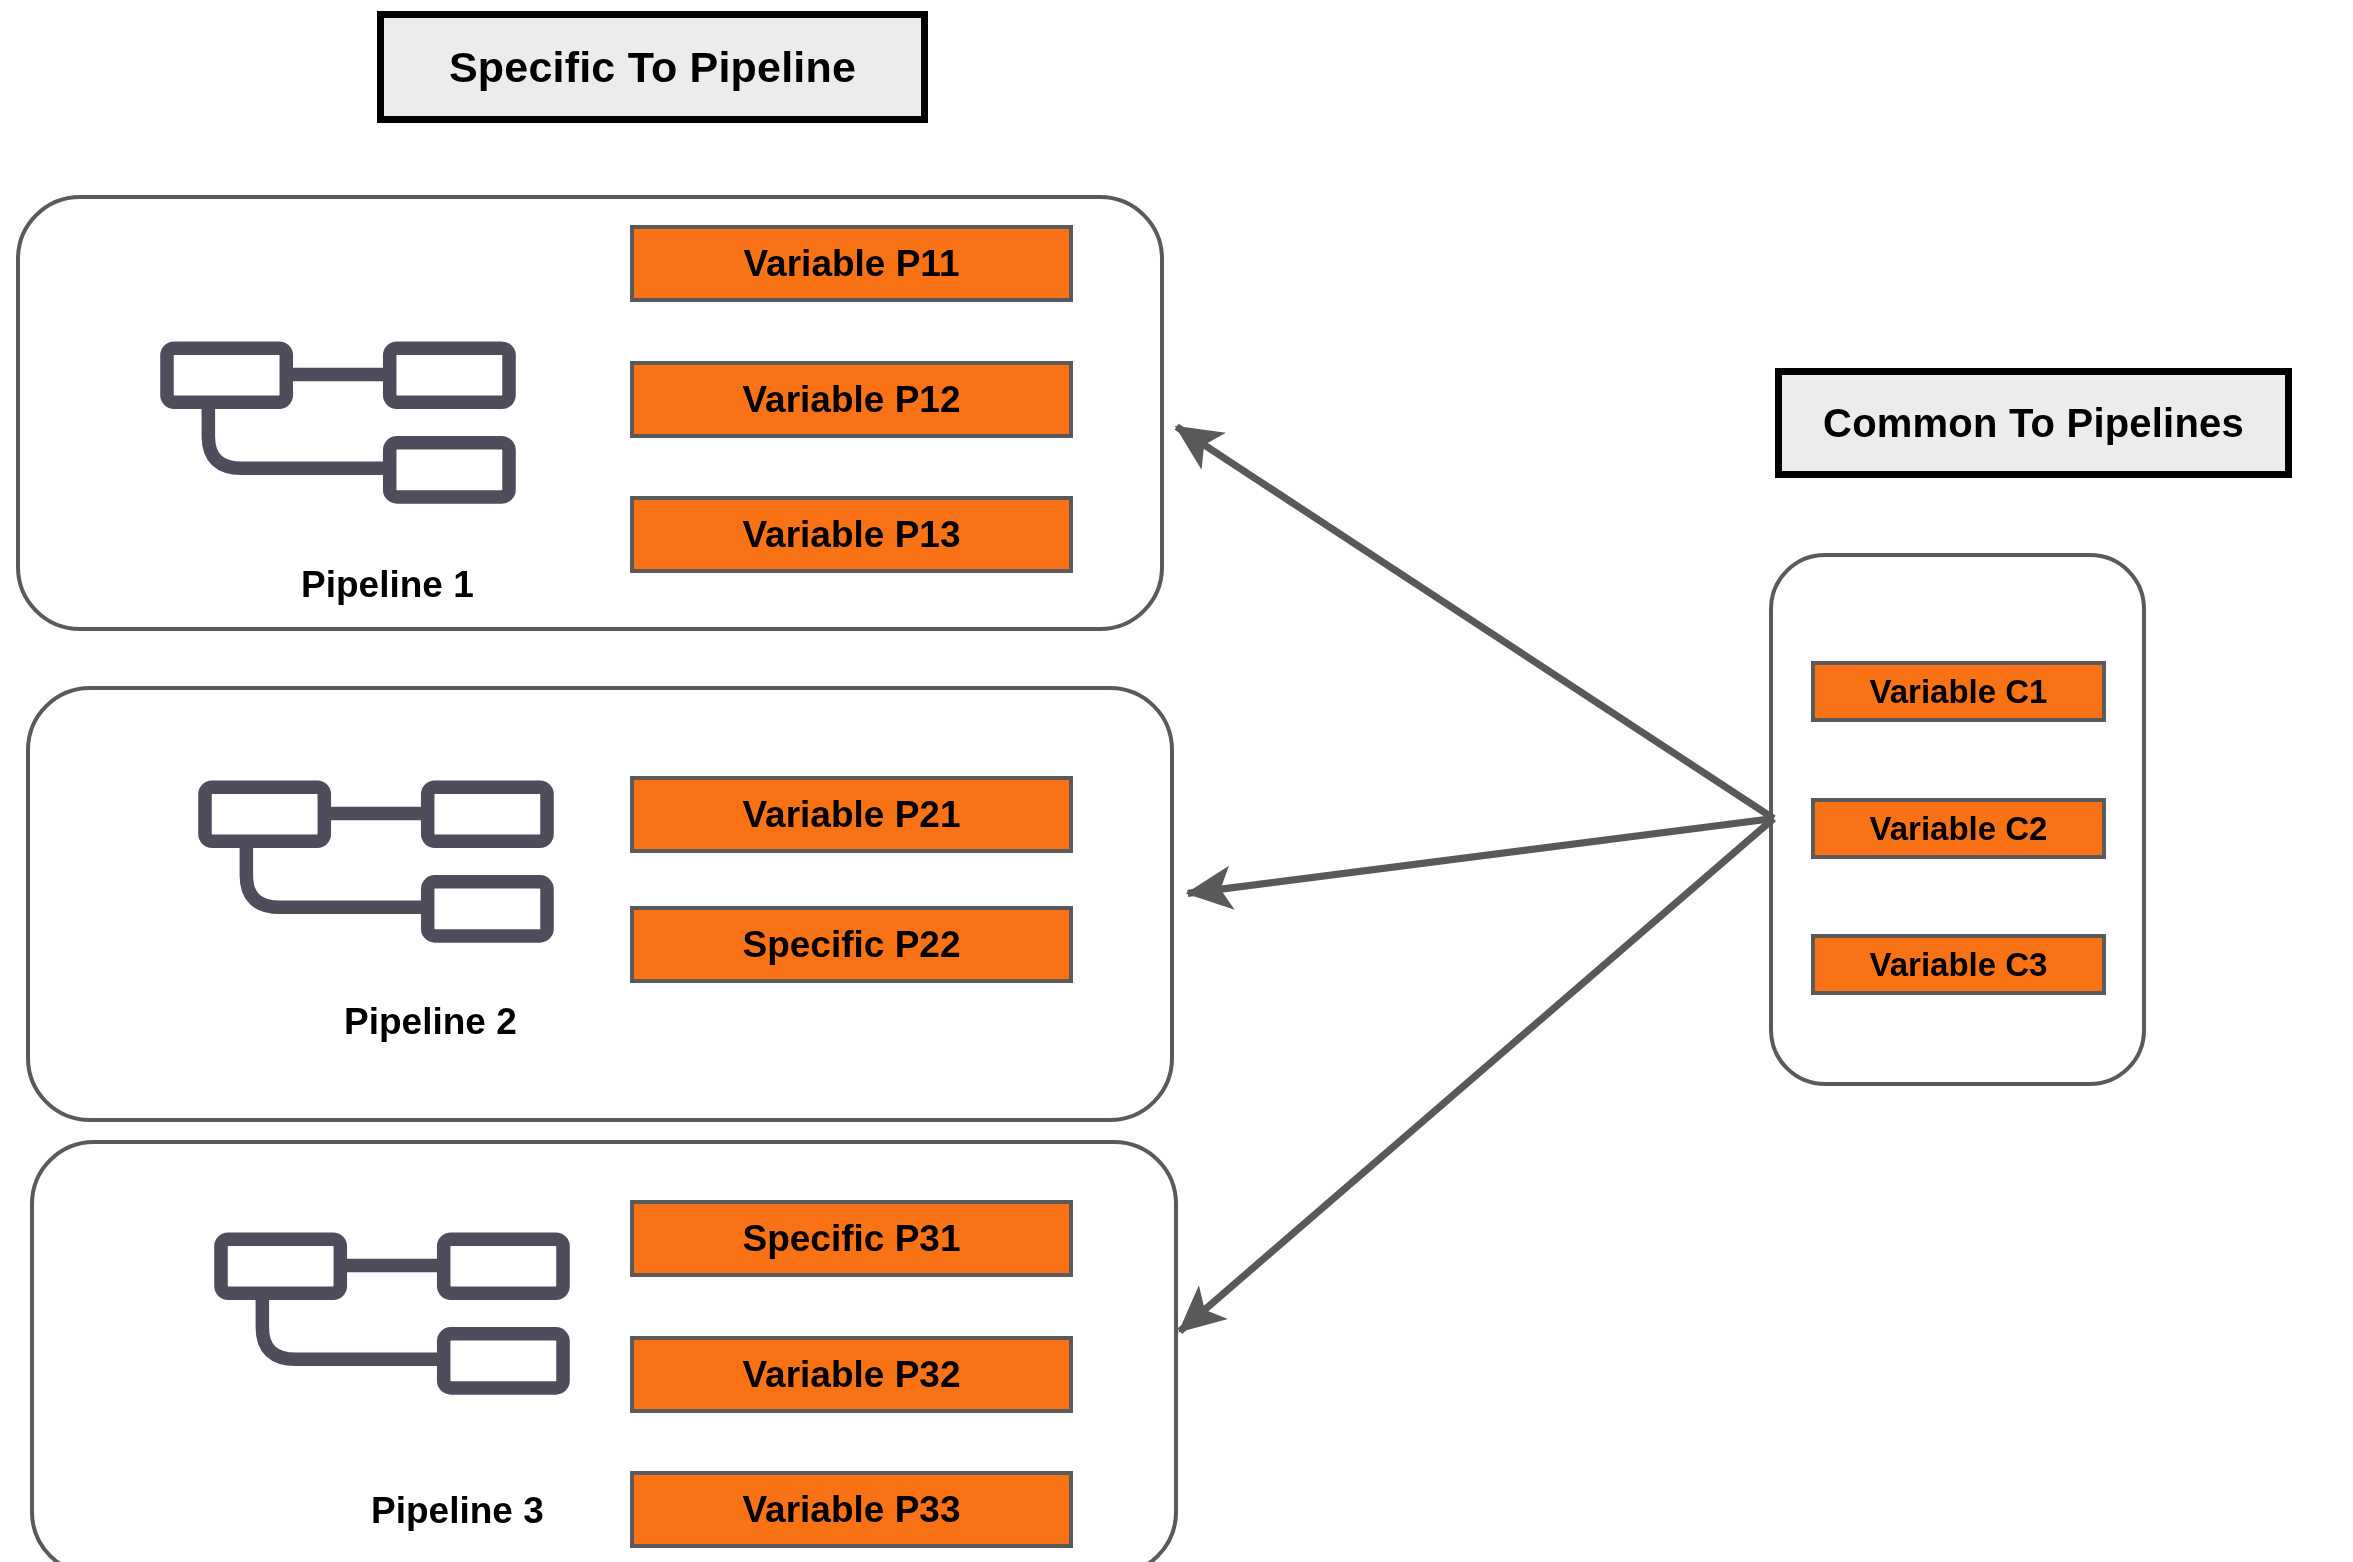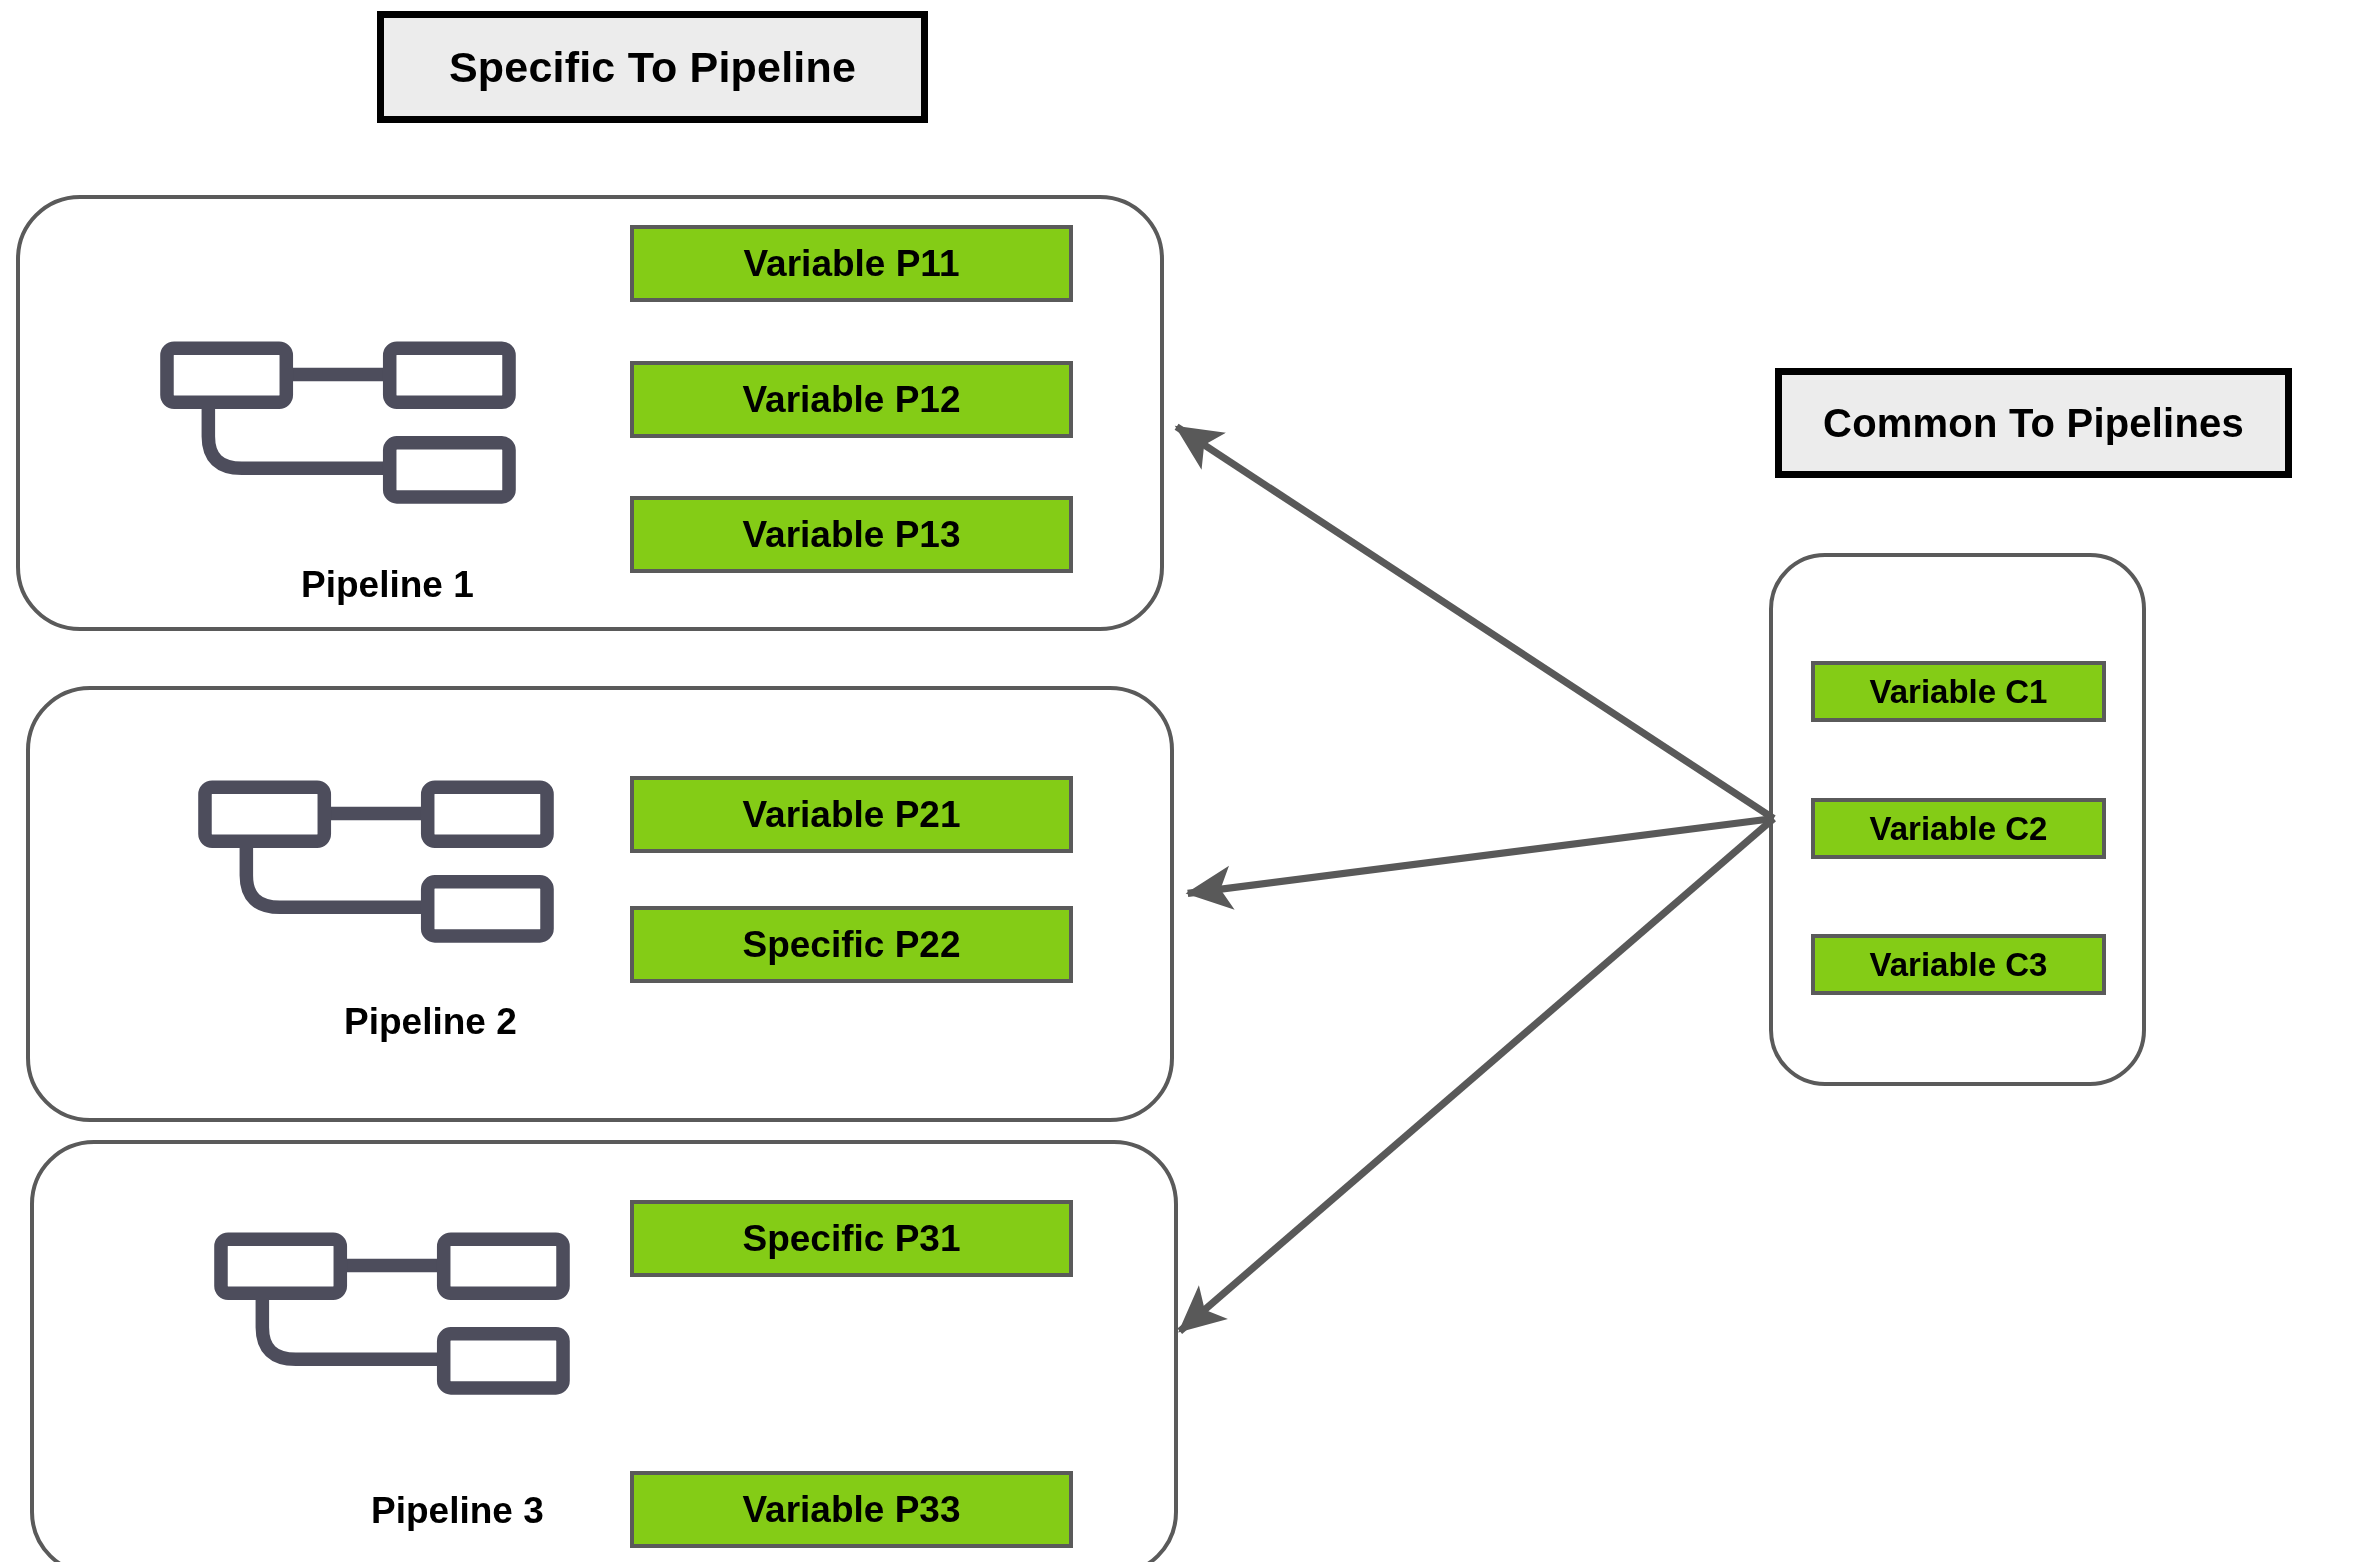--- a/index.html
+++ b/index.html
@@ -57,21 +57,21 @@
   }
   #pipeline-1-group { left: 16px;  top: 195px;  width: 1148px; height: 436px; }
   #pipeline-2-group { left: 25.5px;  top: 686px;  width: 1148px; height: 436px; }
   #pipeline-3-group { left: 30px;  top: 1140px; width: 1148px; height: 436px; }
   #common-group     { left: 1769px; top: 553px; width: 377px;  height: 533px; border-radius: 56px; }
 
   
   .var-box {
     position: absolute;
     box-sizing: border-box;
-    background: #84cc16;
+    background: #f97316;
     border: 4.8px solid #5a5a5a;
     display: flex;
     align-items: center;
     justify-content: center;
     font-weight: bold;
     font-size: 37px;
     color: #000000;
     white-space: nowrap;
   }
   .var-box.pipeline-var { width: 443px; height: 77px; left: 630px; }
@@ -151,20 +151,21 @@
       <path d="M 155 42 L 300 42" fill="none" stroke="#4d4d5c" stroke-width="17" stroke-linecap="round"></path>
       <rect x="10" y="9" width="150" height="68" rx="9" fill="#ffffff" stroke="#4d4d5c" stroke-width="17"></rect>
       <rect x="290" y="9" width="150" height="68" rx="9" fill="#ffffff" stroke="#4d4d5c" stroke-width="17"></rect>
       <rect x="290" y="128" width="150" height="68" rx="9" fill="#ffffff" stroke="#4d4d5c" stroke-width="17"></rect>
     </svg>
   </div>
 
   <div class="pipeline-label" style="left:371px; top:1490px;">Pipeline 3</div>
 
   <div class="var-box pipeline-var" style="top:1200px;">Specific P31</div>
+  <div class="var-box pipeline-var" style="top:1336px;">Variable P32</div>
   <div class="var-box pipeline-var" style="top:1471px;">Variable P33</div>
 
   <div class="group-box" id="common-group"></div>
 
   <div class="var-box common-var" style="top:661px;">Variable C1</div>
   <div class="var-box common-var" style="top:798px;">Variable C2</div>
   <div class="var-box common-var" style="top:934px;">Variable C3</div>
 
   <svg id="arrow-layer" viewBox="0 0 2957 1963">
     <defs>

